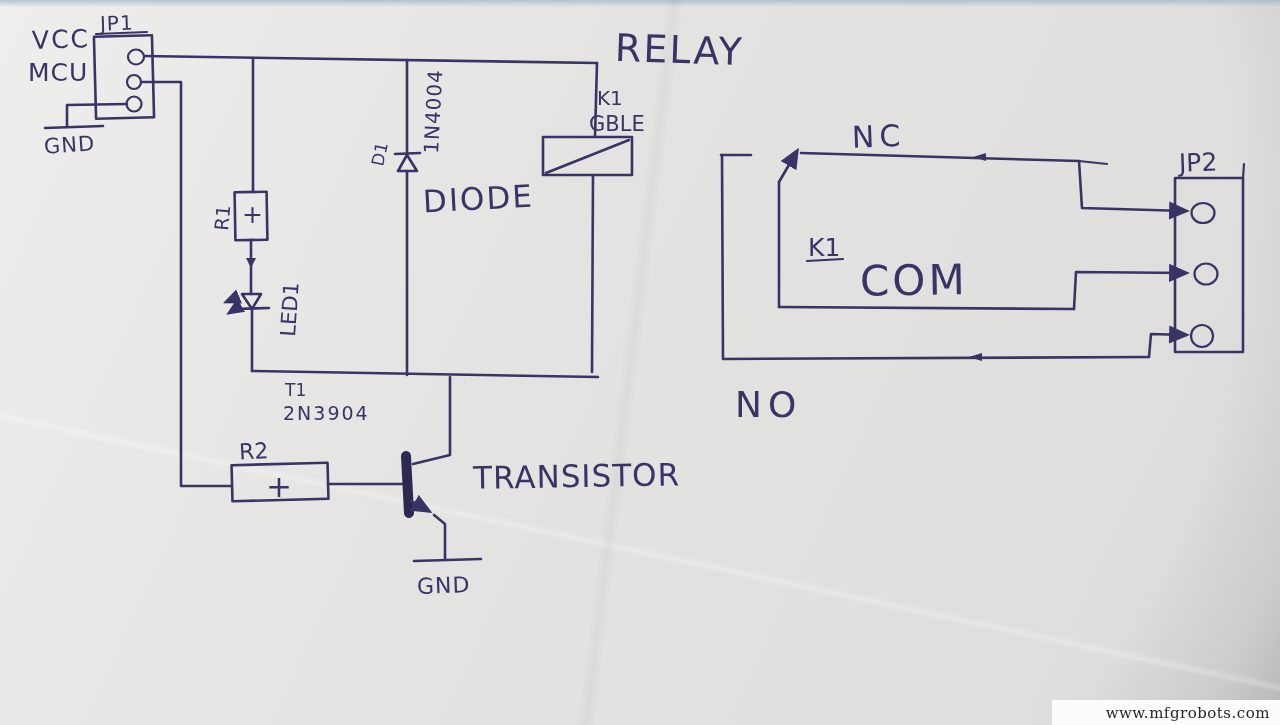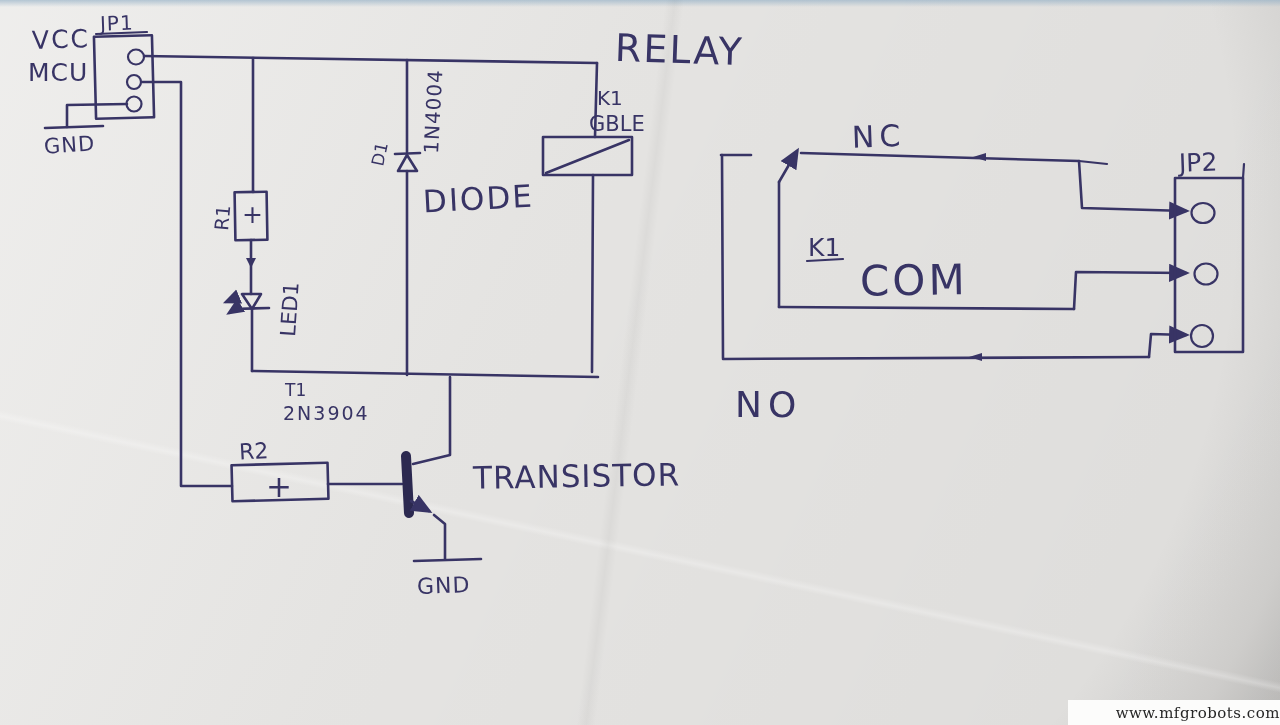--- a/index.html
+++ b/index.html
@@ -29,23 +29,23 @@
   }
   svg text{
     fill:var(--ink);
     font-family:"DejaVu Sans",sans-serif;
   }
   .ink{stroke:var(--ink);stroke-width:2.6;fill:none;stroke-linecap:round;stroke-linejoin:round;}
   .ink-thin{stroke-width:2.2;}
   .ink-thick{stroke:#2c2950;stroke-width:10;fill:none;stroke-linecap:round;}
   .ink-fill{fill:var(--ink);stroke:none;}
   .watermark-strip{
-    position:absolute;right:0;bottom:0;width:212px;height:25px;
+    position:absolute;right:0;bottom:0;width:228px;height:25px;
     background:#fcfcfb;display:flex;align-items:center;justify-content:flex-end;
-    box-sizing:border-box;
+    padding-right:10px;box-sizing:border-box;
   }
   .watermark-strip span{
     font-family:"DejaVu Serif",serif;font-size:15px;color:#262626;letter-spacing:0.5px;
   }
 </style>
 </head>
 <body>
 
 <div class="stage">
   <div class="top-edge"></div>

